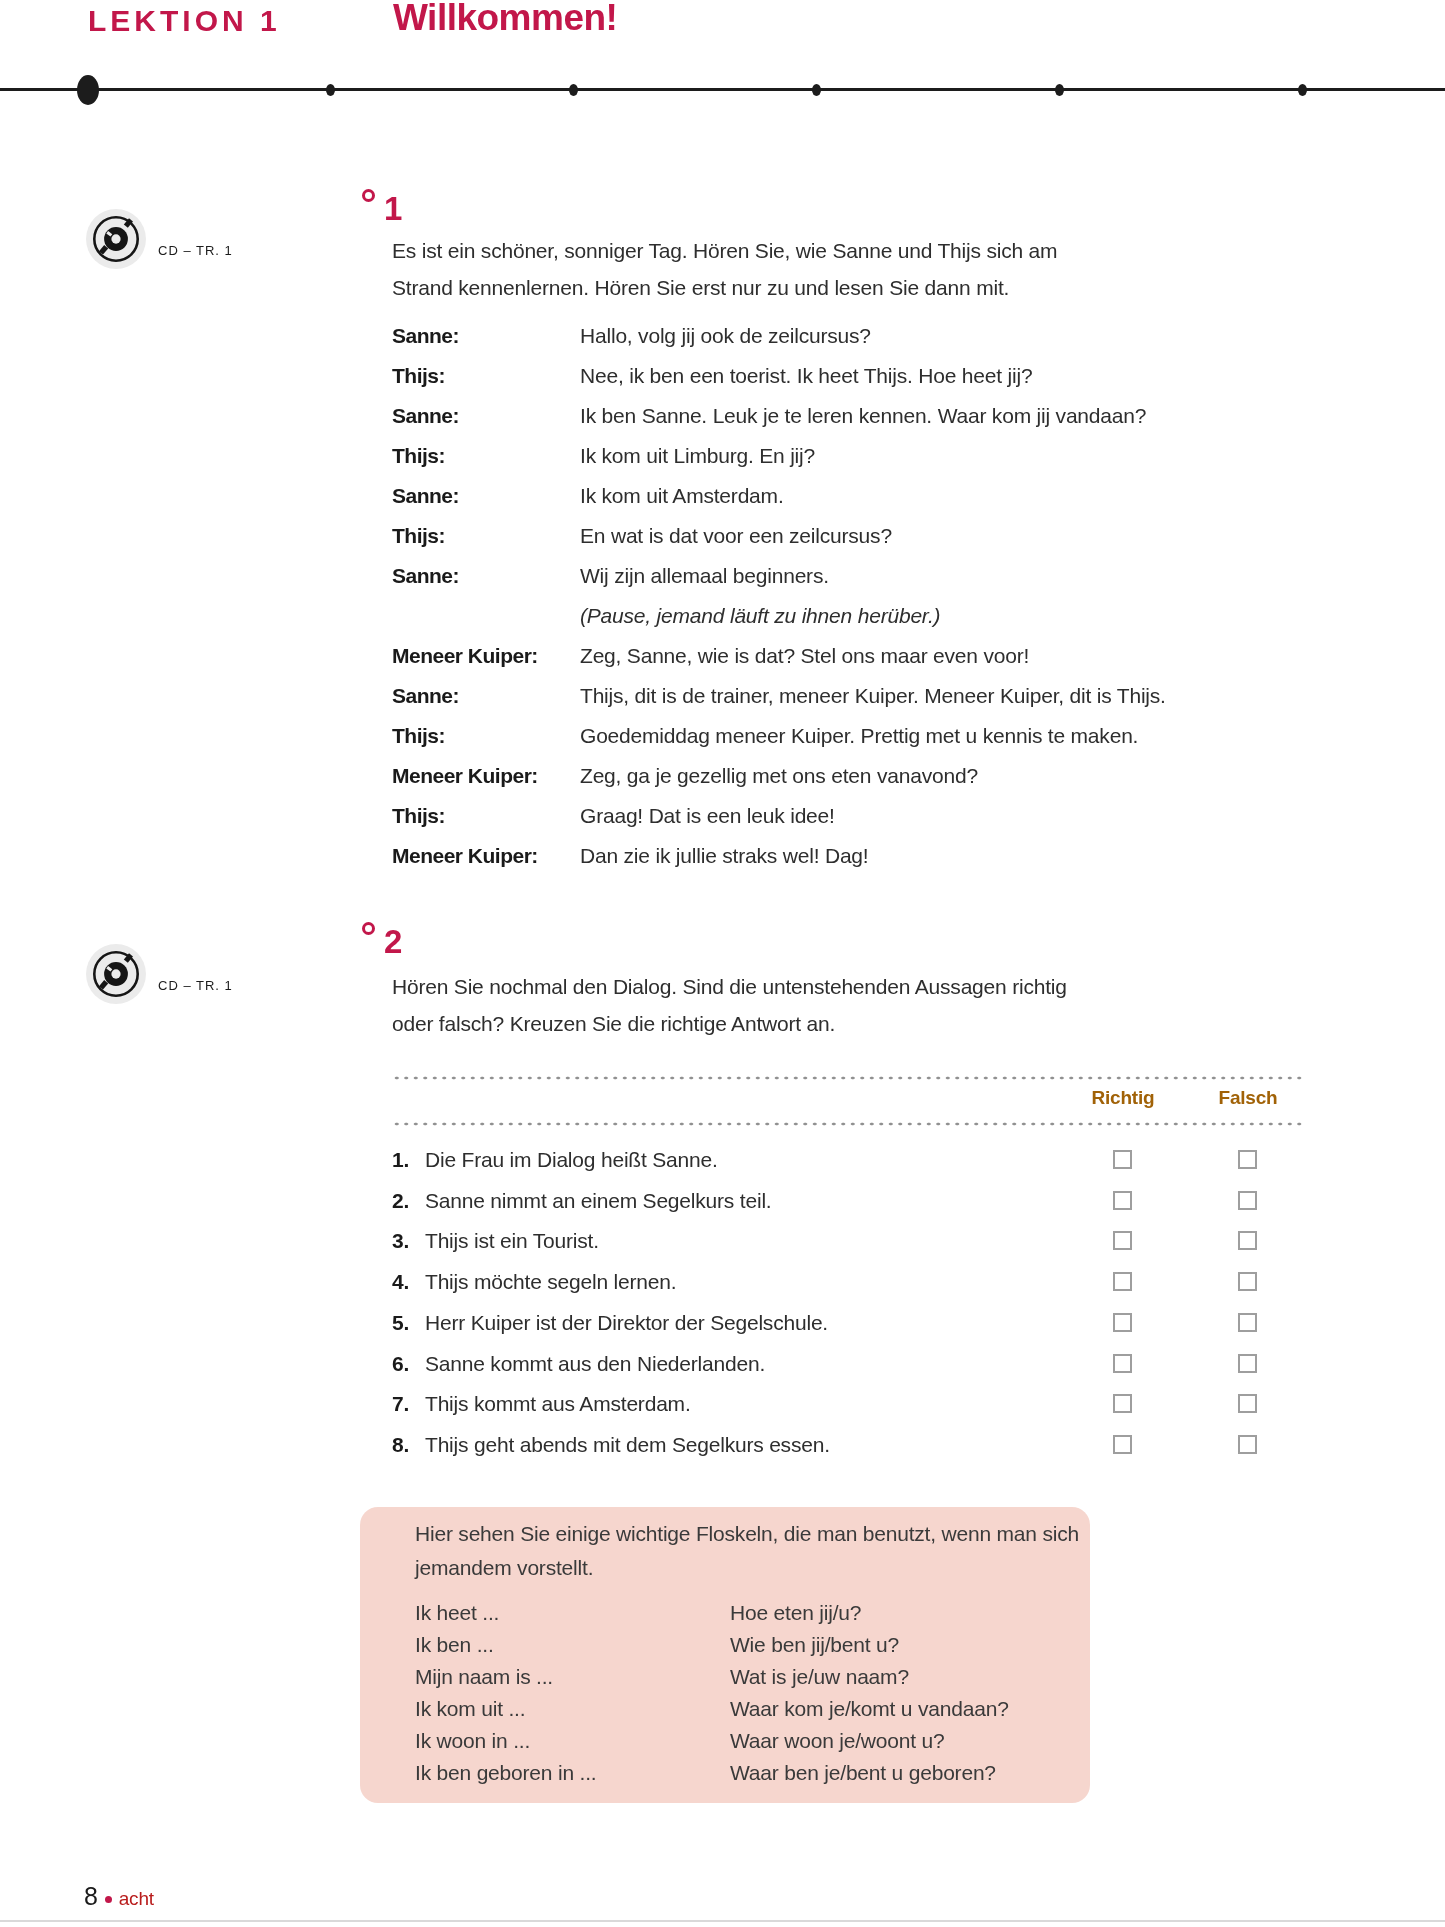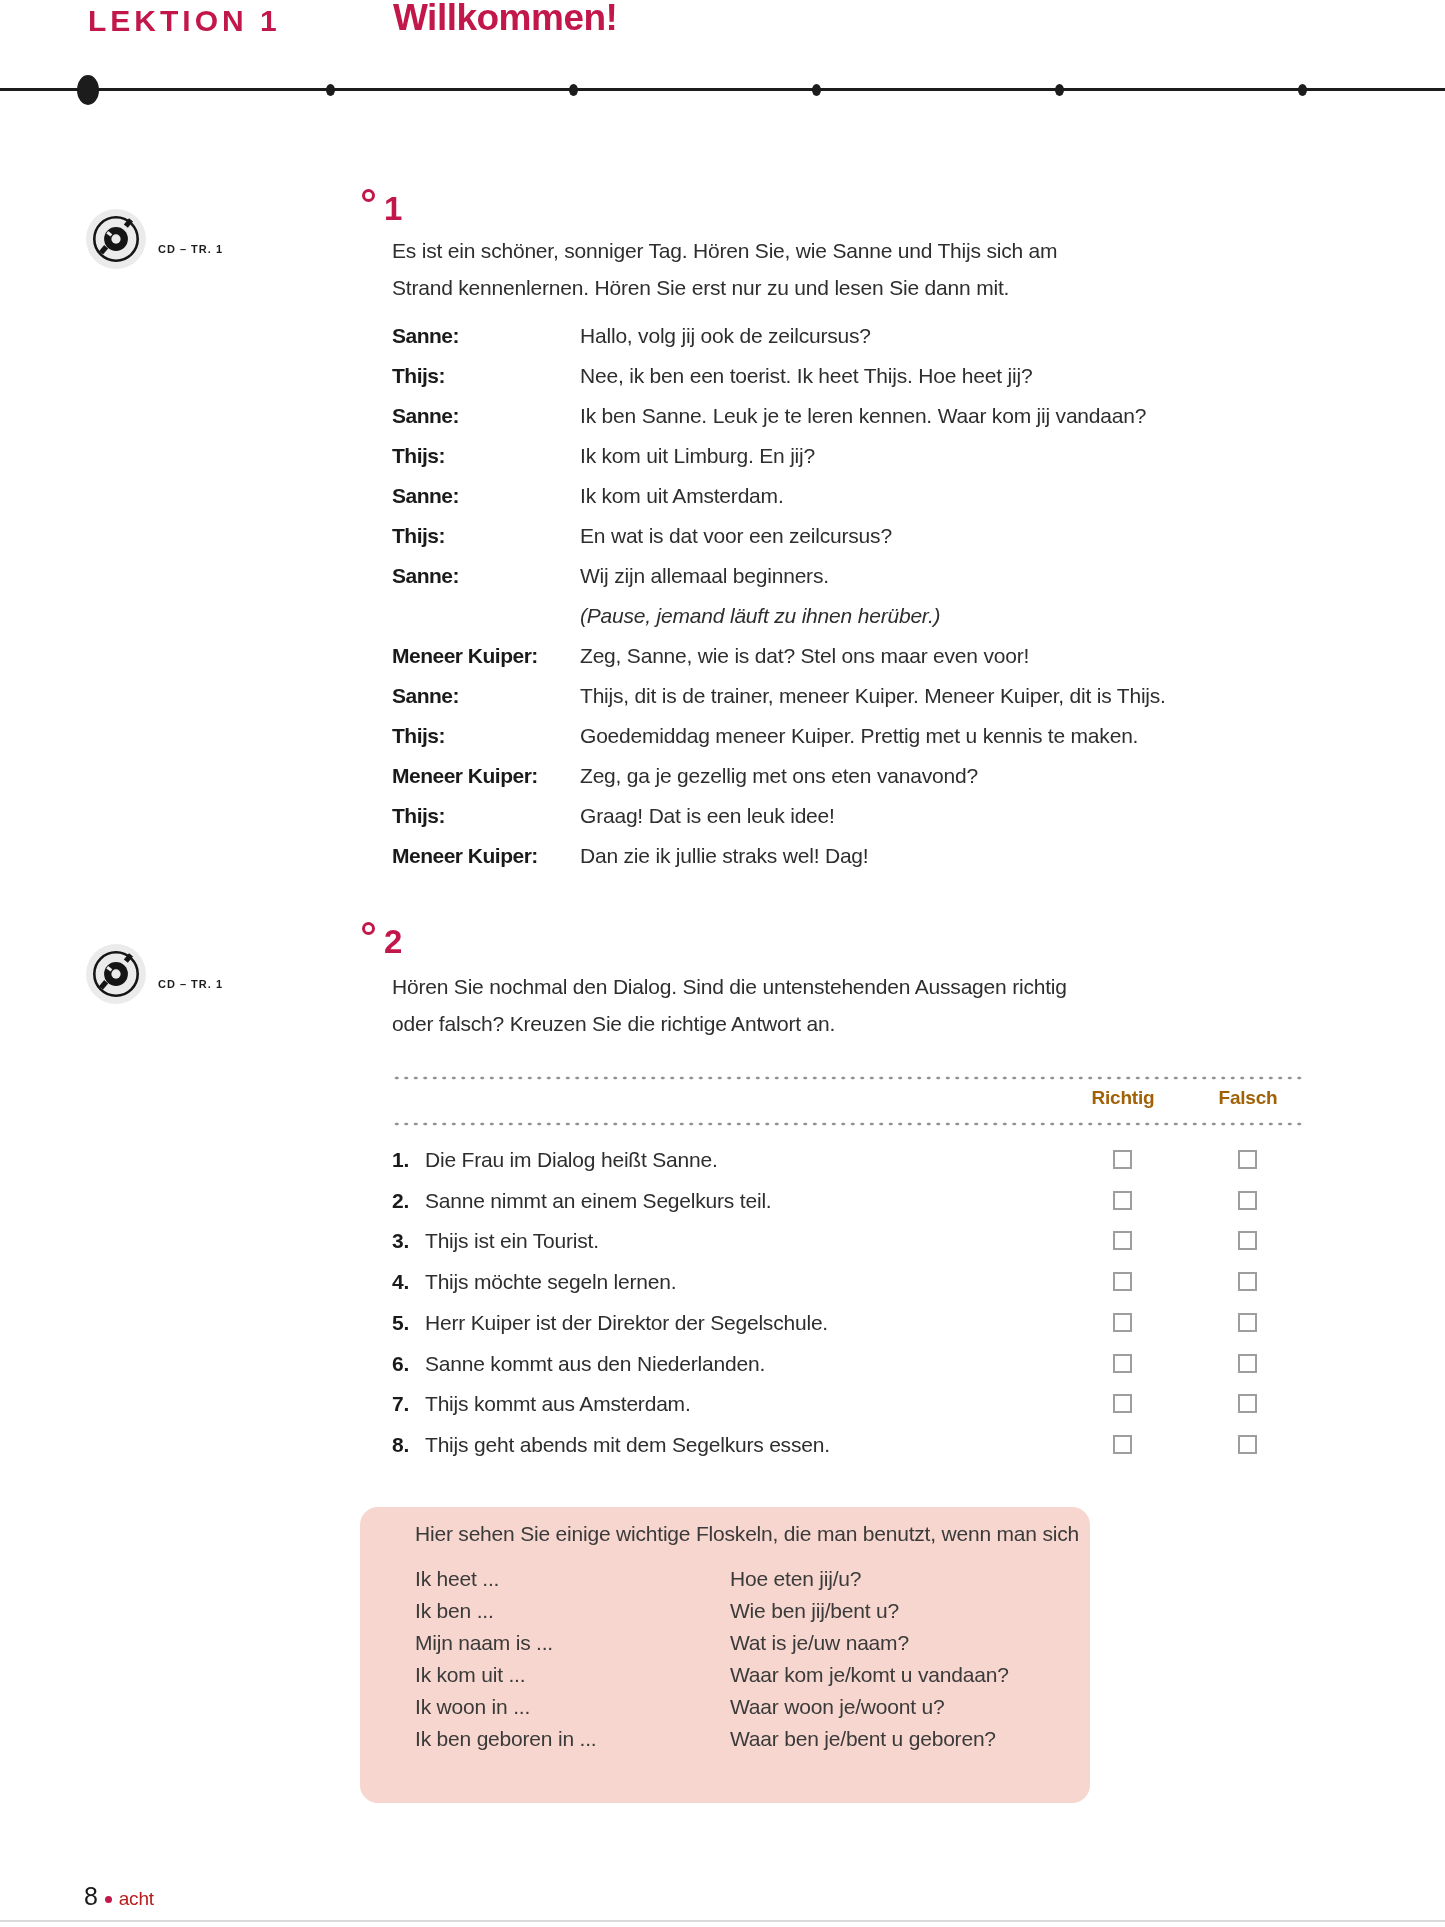--- a/index.html
+++ b/index.html
@@ -10,21 +10,21 @@
   }
   .abs{position:absolute;}
   
   .lesson-label{left:88px; top:4px; font-size:30px; font-weight:bold; color:#c2174a; letter-spacing:4px;}
   .page-title{left:393px; top:-3px; font-size:37px; font-weight:bold; color:#c2174a; letter-spacing:-0.5px;}
   .header-rule{left:0; top:88px; width:1445px; height:3px; background:#1c1c1c;}
   .dot{position:absolute; background:#1c1c1c; border-radius:50%;}
   .dot.big{width:22px; height:30px; left:77px; top:75px;}
   .dot.small{width:9px; height:12px; top:84px;}
   
-  .cd-label{font-size:11px; font-weight:bold; color:#1c1c1c; letter-spacing:1px;}
+  .cd-label{font-size:13px; font-weight:normal; color:#1c1c1c; letter-spacing:1px;}
   
   .marker-ring{width:7px; height:7px; border:3px solid #c2174a; border-radius:50%; background:transparent;}
   .marker-num{font-size:33px; font-weight:bold; color:#c2174a; line-height:1;}
   
   .intro-line{font-size:21px; line-height:37px; color:#2e2e2e; white-space:nowrap;}
   .dialog{left:392px; top:316px; width:1000px;}
   .dialog-row{display:flex; line-height:40px; font-size:21px; white-space:nowrap;}
   .speaker{display:inline-block; width:188px; flex:0 0 188px; font-weight:bold; color:#1a1a1a; letter-spacing:-0.5px;}
   .stage .dtext{font-style:italic;}
   
@@ -186,20 +186,21 @@
   <div class="checkbox" style="left:1238px; top:1313px;"></div>
   <div class="checkbox" style="left:1113px; top:1354px;"></div>
   <div class="checkbox" style="left:1238px; top:1354px;"></div>
   <div class="checkbox" style="left:1113px; top:1394px;"></div>
   <div class="checkbox" style="left:1238px; top:1394px;"></div>
   <div class="checkbox" style="left:1113px; top:1435px;"></div>
   <div class="checkbox" style="left:1238px; top:1435px;"></div>
 
   <div class="abs info-box">
     <div class="info-line">Hier sehen Sie einige wichtige Floskeln, die man benutzt, wenn man sich</div>
+    <div class="info-line">jemandem vorstellt.</div>
     <div class="phrase-list">
       <div class="phrase-row"><span class="phrase-left">Ik heet ...</span><span>Hoe eten jij/u?</span></div>
       <div class="phrase-row"><span class="phrase-left">Ik ben ...</span><span>Wie ben jij/bent u?</span></div>
       <div class="phrase-row"><span class="phrase-left">Mijn naam is ...</span><span>Wat is je/uw naam?</span></div>
       <div class="phrase-row"><span class="phrase-left">Ik kom uit ...</span><span>Waar kom je/komt u vandaan?</span></div>
       <div class="phrase-row"><span class="phrase-left">Ik woon in ...</span><span>Waar woon je/woont u?</span></div>
       <div class="phrase-row"><span class="phrase-left">Ik ben geboren in ...</span><span>Waar ben je/bent u geboren?</span></div>
     </div>
   </div>
 

